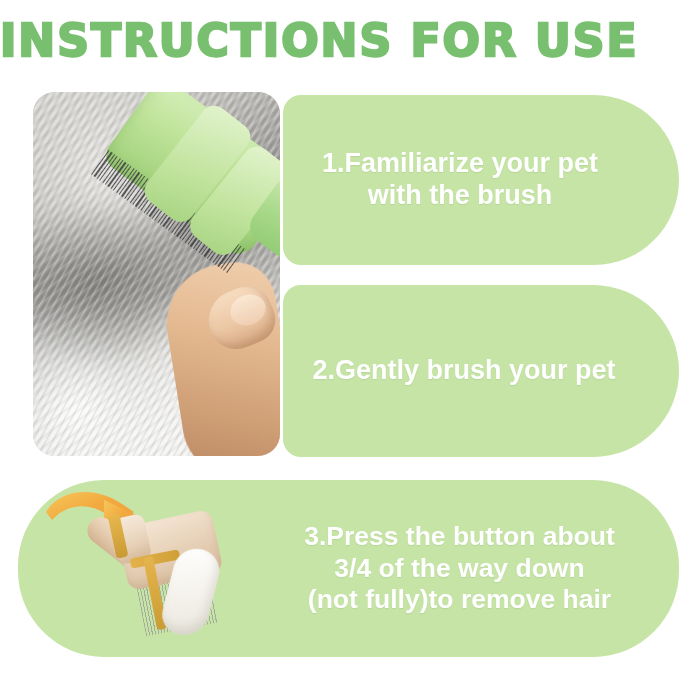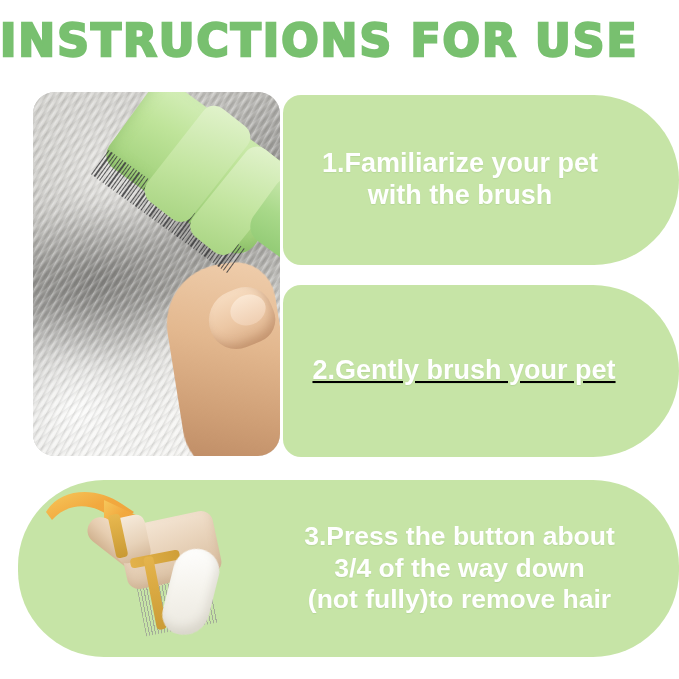--- a/index.html
+++ b/index.html
@@ -215,21 +215,20 @@
   }
   #panel-1 .ptext { font-size: 27px; }
 
   #panel-2 {
     left: 283px;
     top: 285px;
     width: 396px;
     height: 172px;
     border-radius: 18px 86px 86px 18px;
     padding: 0 40px 0 6px;
-    text-decoration: underline;
   }
   #panel-2 .ptext { font-size: 27px; }
 
   #panel-3 {
     left: 18px;
     top: 480px;
     width: 661px;
     height: 177px;
     border-radius: 86px 86px 86px 86px;
     padding: 0 28px 0 250px;

